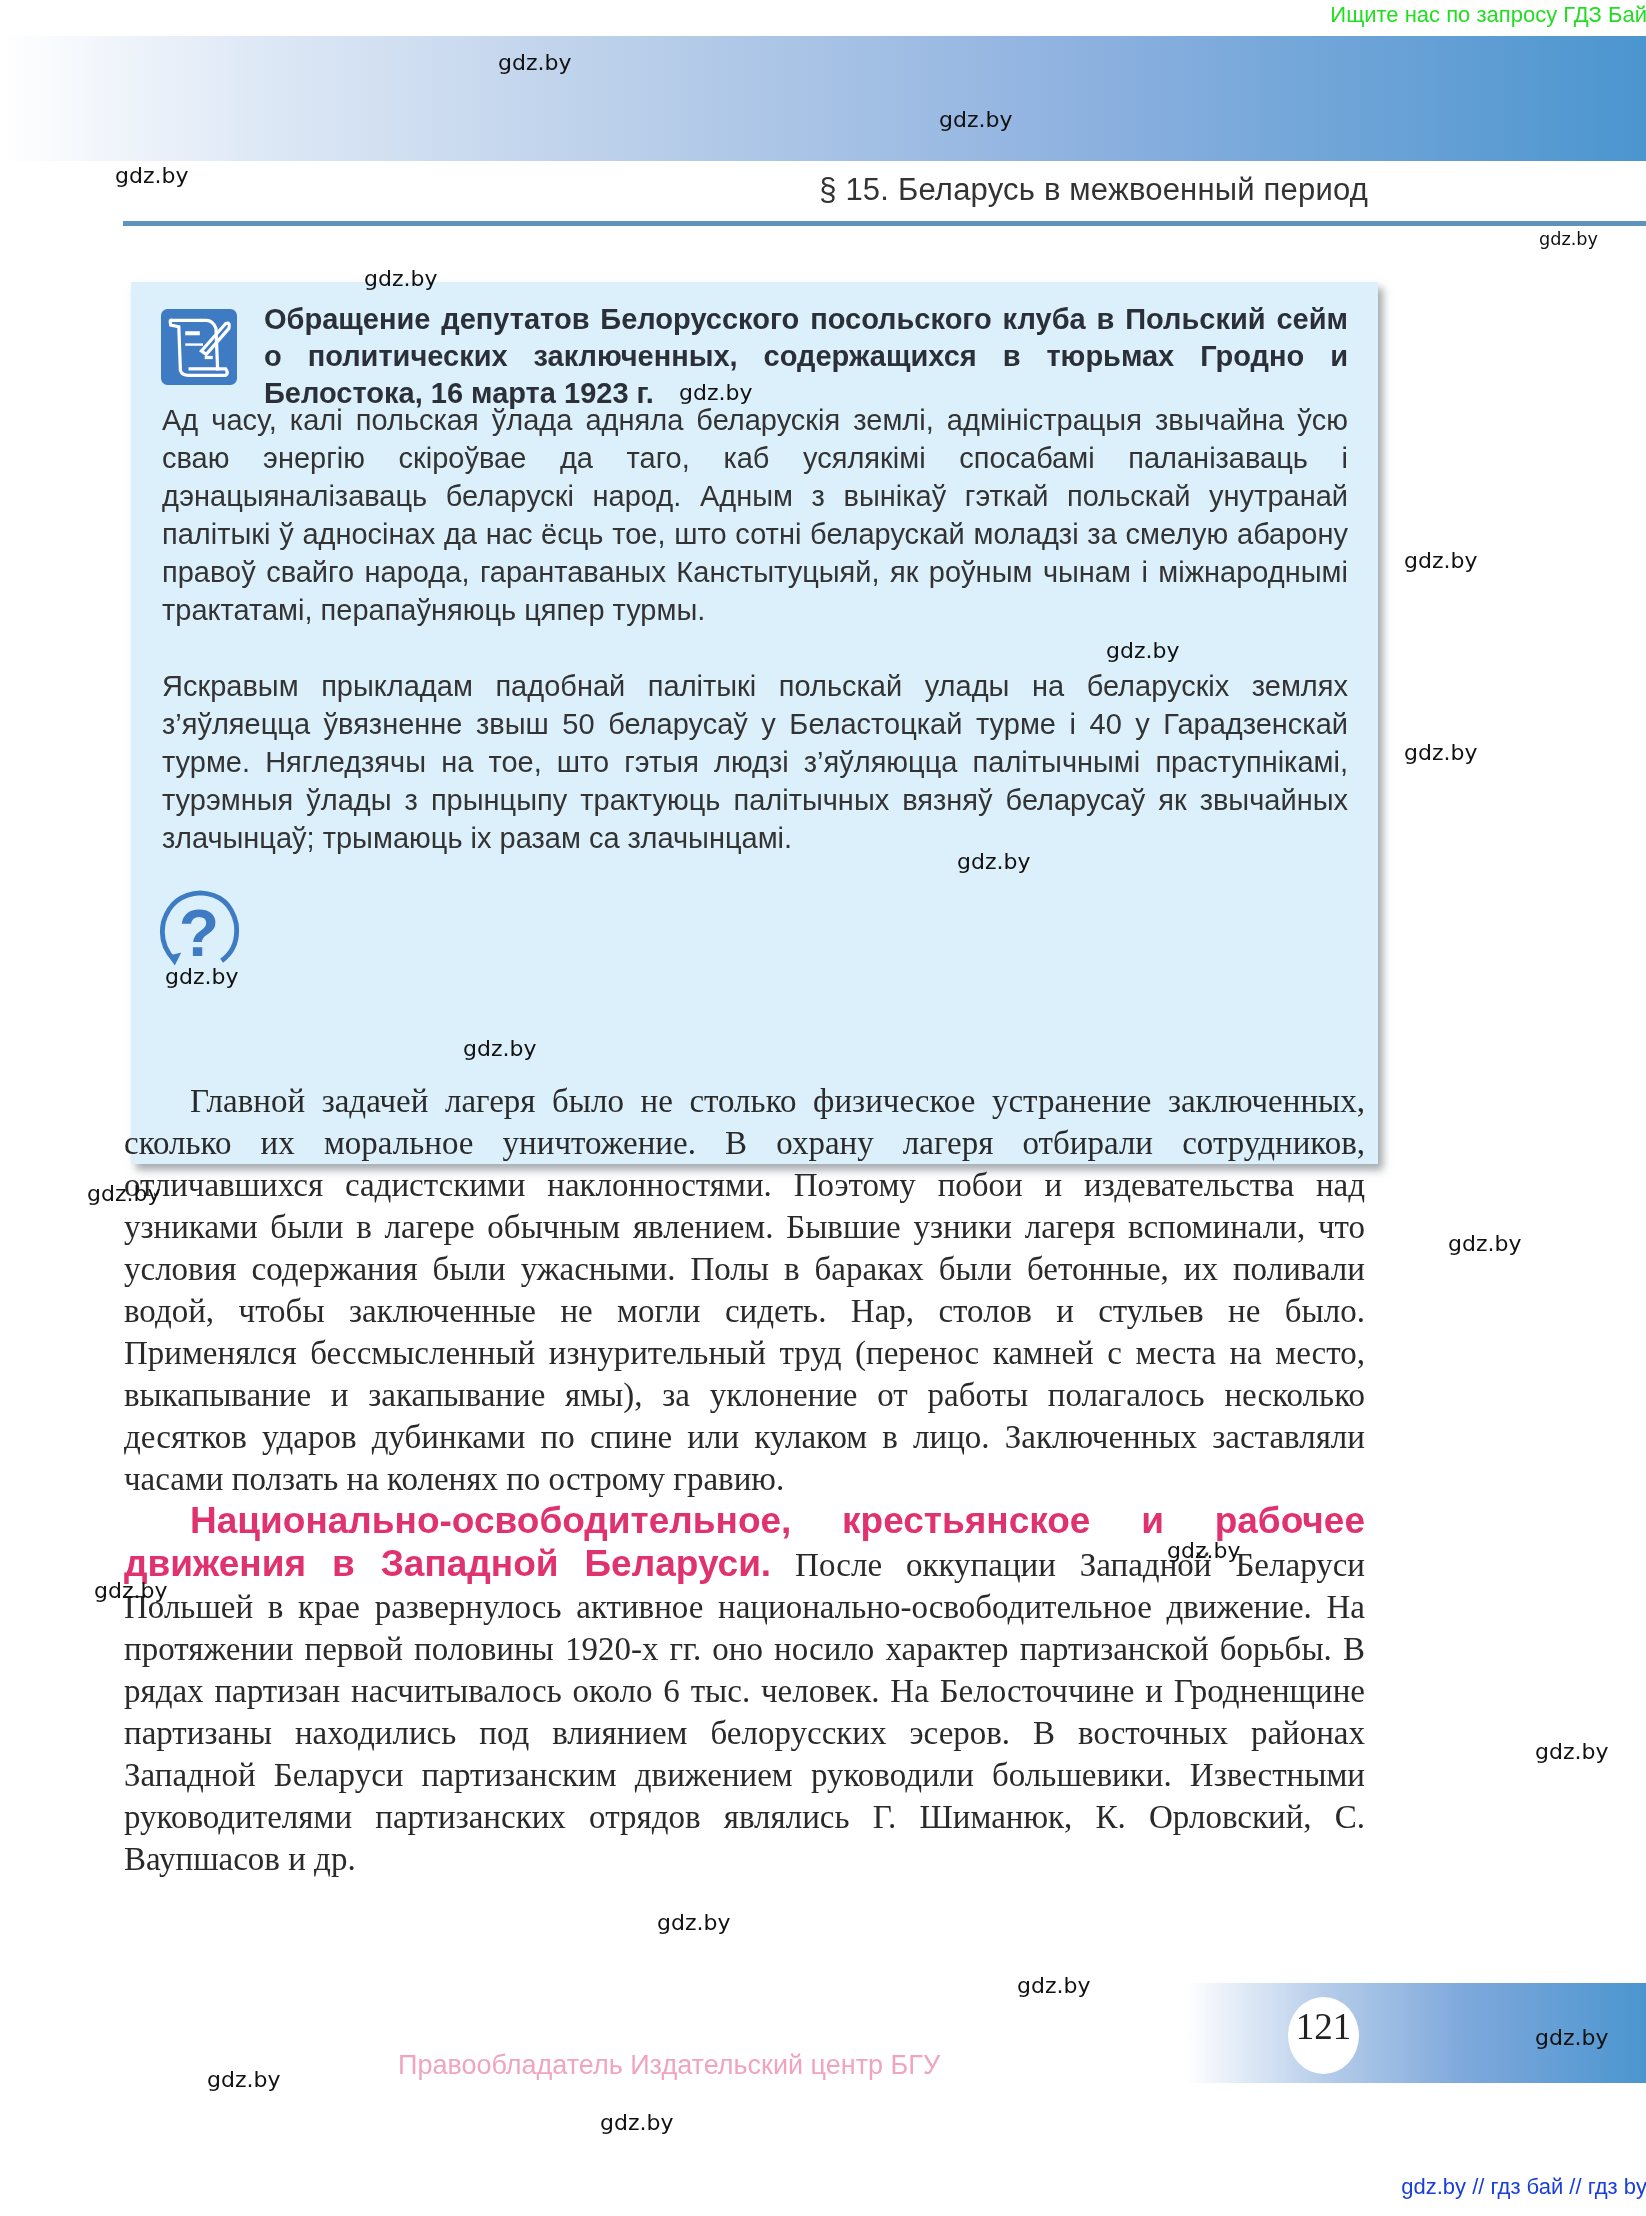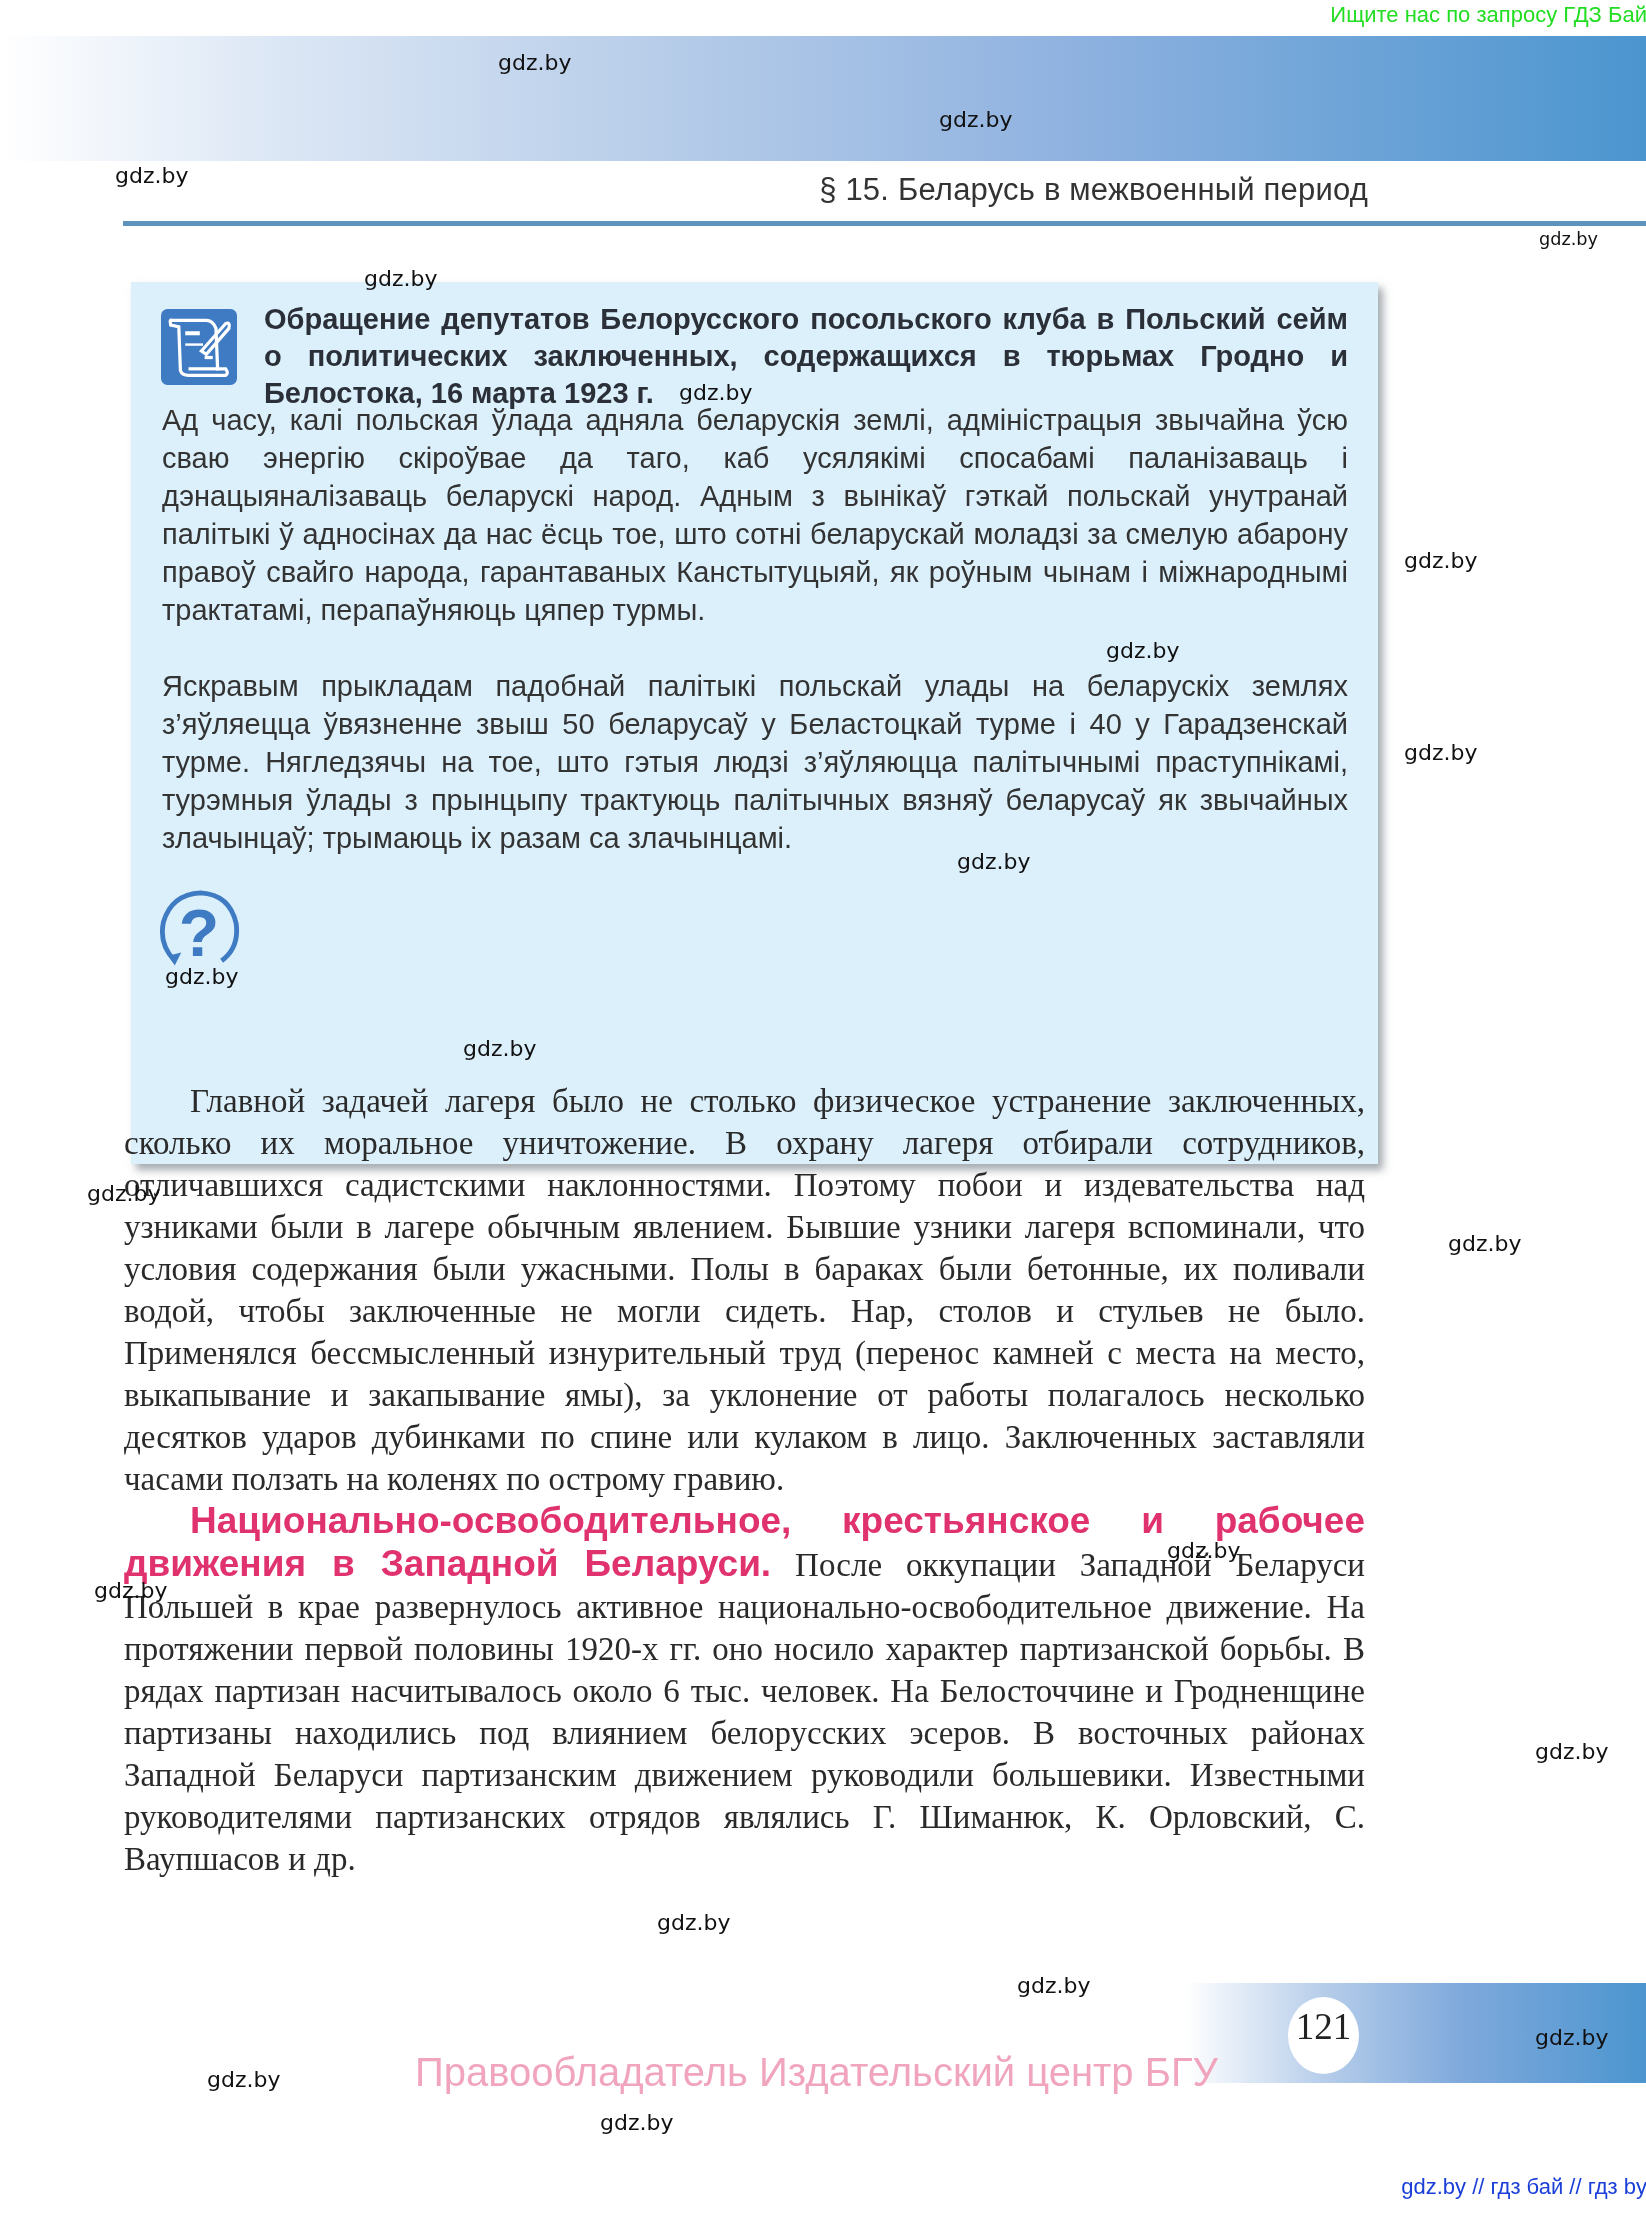--- a/index.html
+++ b/index.html
@@ -25,21 +25,21 @@
 
   .body-text { left:124px; width:1241px; font-family:"Liberation Serif", serif; font-size:33px; line-height:42px; color:#2a2a2a; text-align:justify; text-align-last:left; }
   .body-text p { margin:0; }
   .indent { text-indent:66px; }
   .section-head { color:#e0326e; font-family:"Liberation Sans", sans-serif; font-weight:bold; font-size:37px; }
 
   .footer-band { left:1185px; top:1983px; width:462px; height:100px;
     background:linear-gradient(to right, #ffffff 0%, #b6cdea 30%, #7fa9dc 60%, #4b95cf 100%); }
   .page-oval { left:1288px; top:1997px; width:71px; height:77px; border-radius:50%; background:#ffffff; }
   .page-num { left:1288px; top:2005px; width:71px; text-align:center; font-family:"Liberation Serif", serif; font-size:37px; color:#222; }
-  .copyright { left:415px; top:2050px; font-size:40px; color:#f0a5bd; font-family:"Liberation Sans", sans-serif; white-space:nowrap; }
+  .copyright { left:398px; top:2050px; font-size:27px; color:#f0a5bd; font-family:"Liberation Sans", sans-serif; white-space:nowrap; }
   .bottom-links { left:0; width:1647px; top:2174px; text-align:right; color:#1a3fd8; font-size:22px; }
 </style>
 </head>
 <body>
 
 <div class="abs top-search">Ищите нас по запросу ГДЗ Бай</div>
 <div class="abs banner"></div>
 
 <div class="abs header-title">§ 15. Беларусь в межвоенный период</div>
 <div class="abs header-rule"></div>

